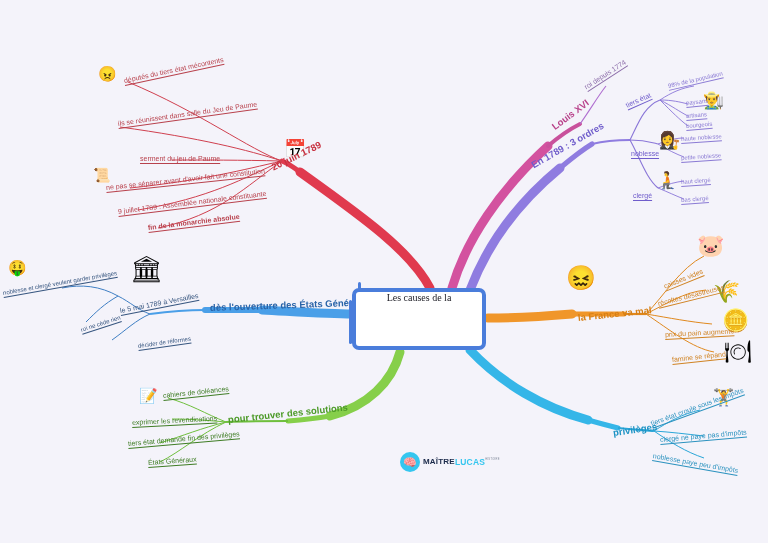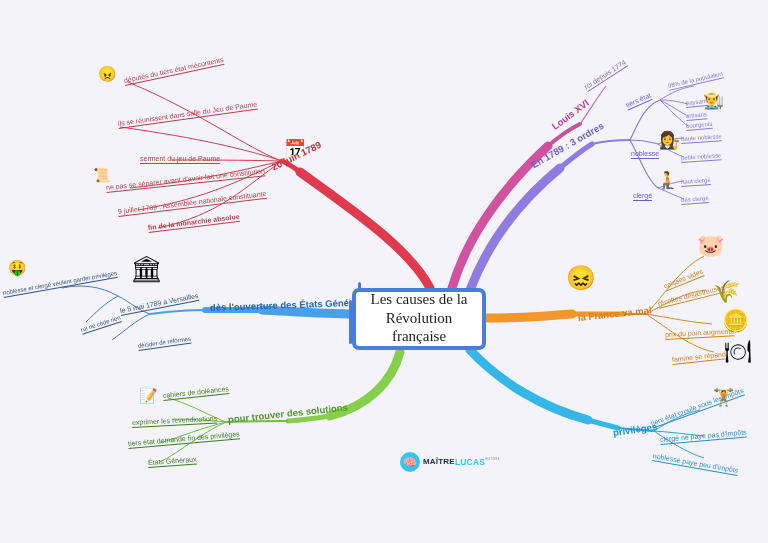--- a/index.html
+++ b/index.html
@@ -28,25 +28,25 @@
   .emoji{position:absolute;line-height:1;user-select:none;}
 
   
   #central{
     position:absolute;
     left:352px;top:288px;width:134px;height:62px;
     background:#ffffff;
     border:4px solid #4a7ddb;
     border-radius:7px;
     box-sizing:border-box;
-    display:flex;align-items:flex-end;justify-content:center;
+    display:flex;align-items:flex-start;justify-content:center;
     text-align:center;
     color:#1c1c24;
     font-family:"Liberation Serif",serif;
-    font-size:15px;
+    font-size:10px;
     line-height:1.25;
     z-index:5;
   }
   #central-inner{padding:0 6px;}
 
   
   .frame-accent{position:absolute;background:#4a7ddb;border-radius:3px;z-index:4;}
 
   
   #logo{
@@ -140,21 +140,20 @@
     <path d="M654,431 C668,422 682,414 700,410" stroke="#2aa6d8" stroke-width="1" fill="none"></path>
     <path d="M654,431 C670,432 686,434 704,436" stroke="#2aa6d8" stroke-width="1" fill="none"></path>
     <path d="M654,431 C670,442 686,452 704,458" stroke="#2aa6d8" stroke-width="1" fill="none"></path>
   </svg>
 
   <div class="frame-accent" style="left:358px;top:282px;width:3px;height:16px;"></div>
   <div class="frame-accent" style="left:349px;top:300px;width:3px;height:44px;"></div>
   <div id="central" style="border-color: rgb(74, 125, 219);">
     <div id="central-inner">
       <div>Les causes de la</div>
-      <div>Révolution française</div>
     </div>
   </div>
 
   <div class="emoji" style="left:284px;top:140px;font-size:18px;">📅</div>
   <div class="node-label lvl1" style="left:272px;top:162px;color:#c7303f;transform:rotate(-26deg);">20 juin 1789</div>
 
   <div class="emoji" style="left:98px;top:66px;font-size:15px;">😠</div>
   <div class="node-label lvl2 u" style="left:124px;top:77px;color:#b8414c;transform:rotate(-12deg);">députés du tiers état mécontents</div>
 
   <div class="node-label lvl2 u" style="left:118px;top:120px;color:#b8414c;transform:rotate(-8deg);">ils se réunissent dans salle du Jeu de Paume</div>

